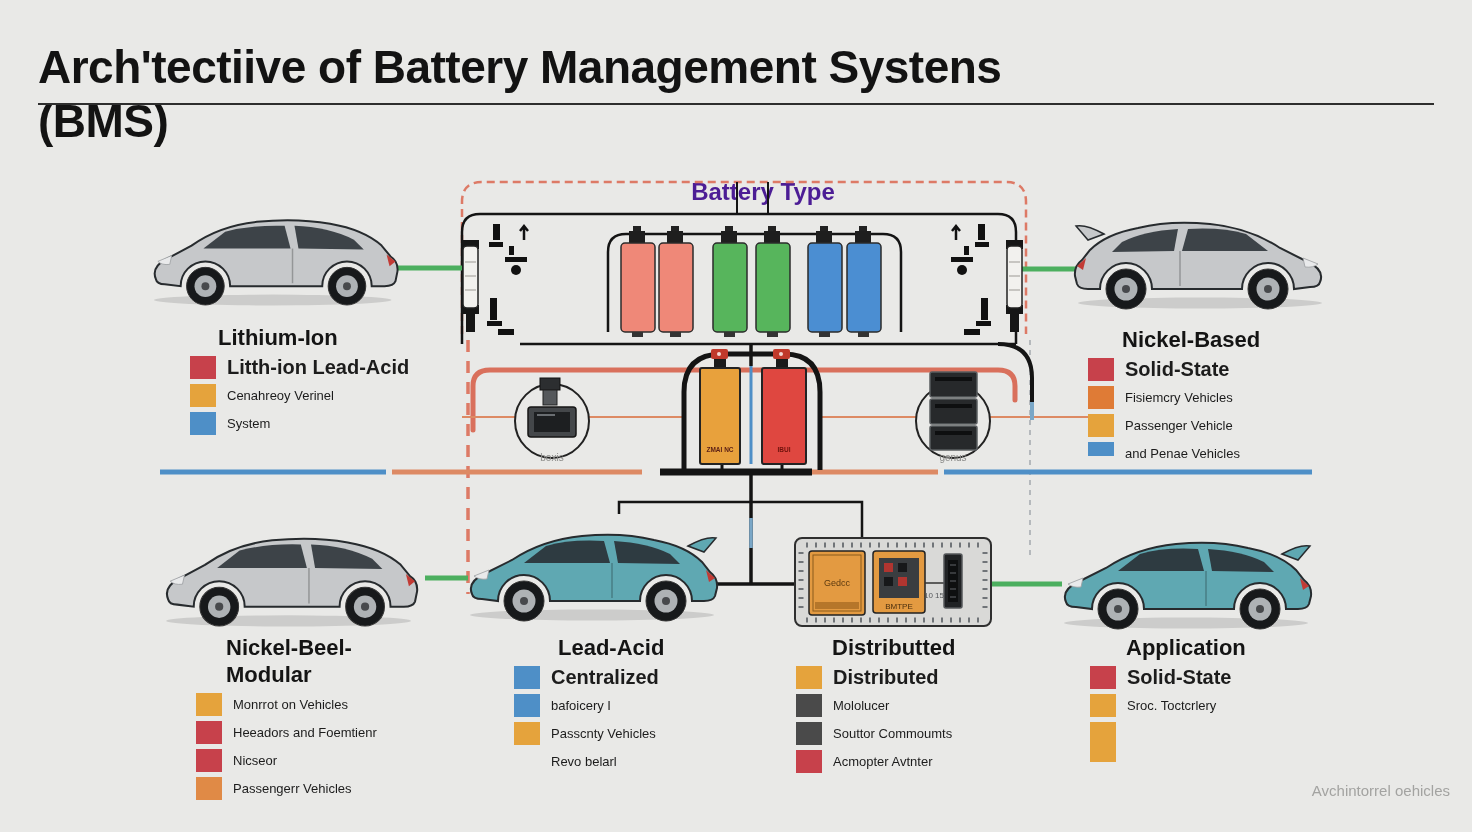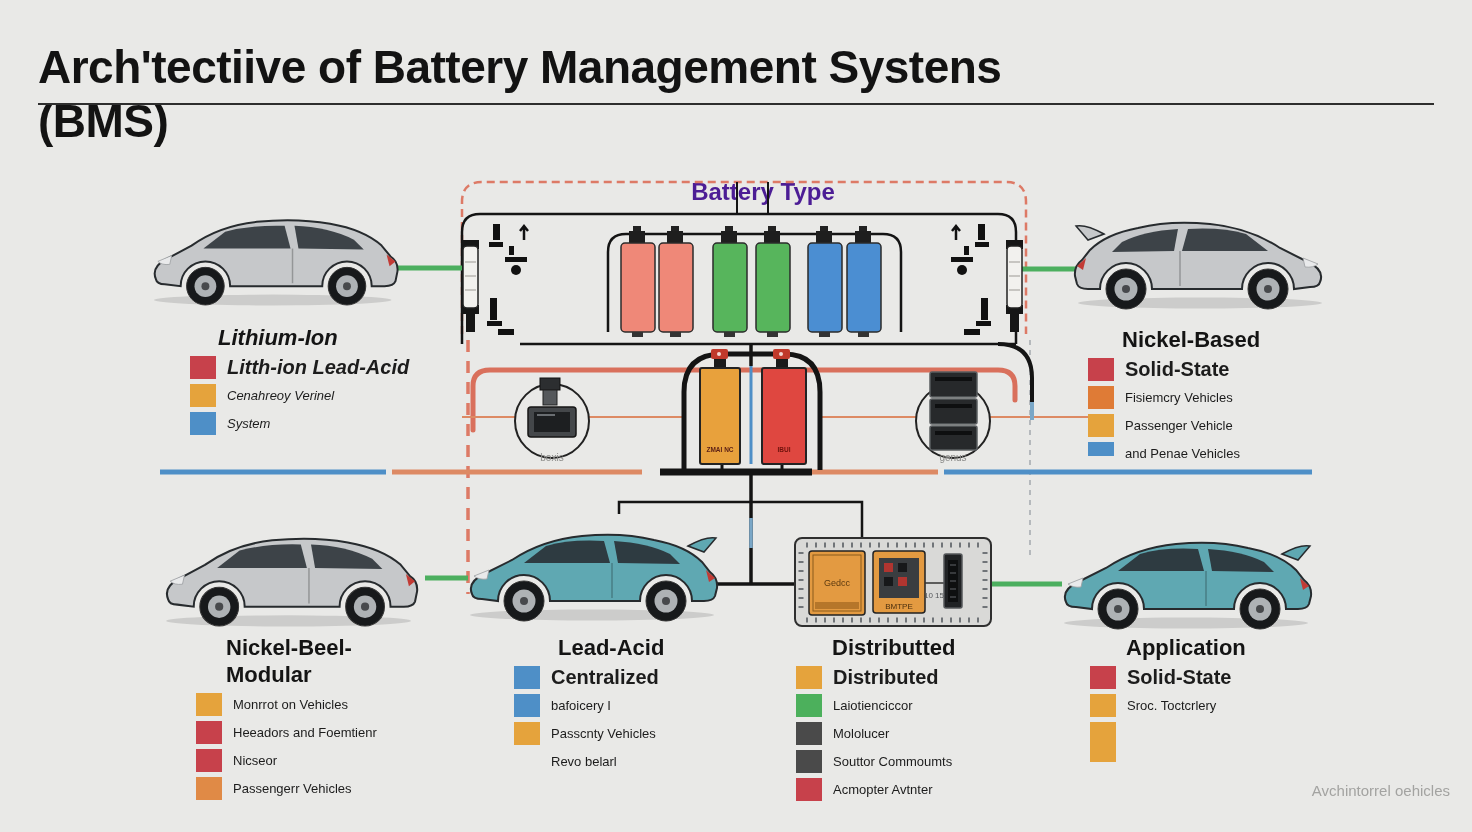--- a/index.html
+++ b/index.html
@@ -266,21 +266,21 @@
       <use href="#carA"></use>
     </g>
     <g transform="translate(462,516)" style="--body:#5fa8b2; --glass:#2e3b41">
       <use href="#carB"></use>
     </g>
     <g transform="translate(1056,524)" style="--body:#5fa8b2; --glass:#2e3b41">
       <use href="#carB"></use>
     </g>
   </svg>
 
-  <div class="legend" style="left:190px; top:324px; width:290px;font-style:italic;">
+  <div class="legend" style="left:190px; top:324px; width:290px;">
     <div class="lg-head" style="padding-left:28px;">Lithium-Ion</div>
     <div class="lg-row">
       <span class="swatch" style="background-color: rgb(199, 65, 75);"></span>
       <span class="lg-label bold">Litth-ion Lead-Acid</span>
     </div>
     <div class="lg-row">
       <span class="swatch" style="background-color: rgb(229, 163, 60);"></span>
       <span class="lg-label">Cenahreoy Verinel</span>
     </div>
     <div class="lg-row">
@@ -350,24 +350,20 @@
     </div>
   </div>
 
   <div class="legend" style="left:796px; top:634px; width:260px;">
     <div class="lg-head" style="padding-left:36px;">Distributted</div>
     <div class="lg-row">
       <span class="swatch" style="background-color: rgb(229, 163, 60);"></span>
       <span class="lg-label bold">Distributed</span>
     </div>
     <div class="lg-row">
-      <span class="swatch" style="background-color: rgb(76, 176, 92);"></span>
-      <span class="lg-label">Laiotienciccor</span>
-    </div>
-    <div class="lg-row">
       <span class="swatch" style="background-color: rgb(74, 74, 74);"></span>
       <span class="lg-label">Mololucer</span>
     </div>
     <div class="lg-row">
       <span class="swatch" style="background-color: rgb(74, 74, 74);"></span>
       <span class="lg-label">Souttor Commoumts</span>
     </div>
     <div class="lg-row">
       <span class="swatch" style="background-color: rgb(199, 65, 75);"></span>
       <span class="lg-label">Acmopter Avtnter</span>

